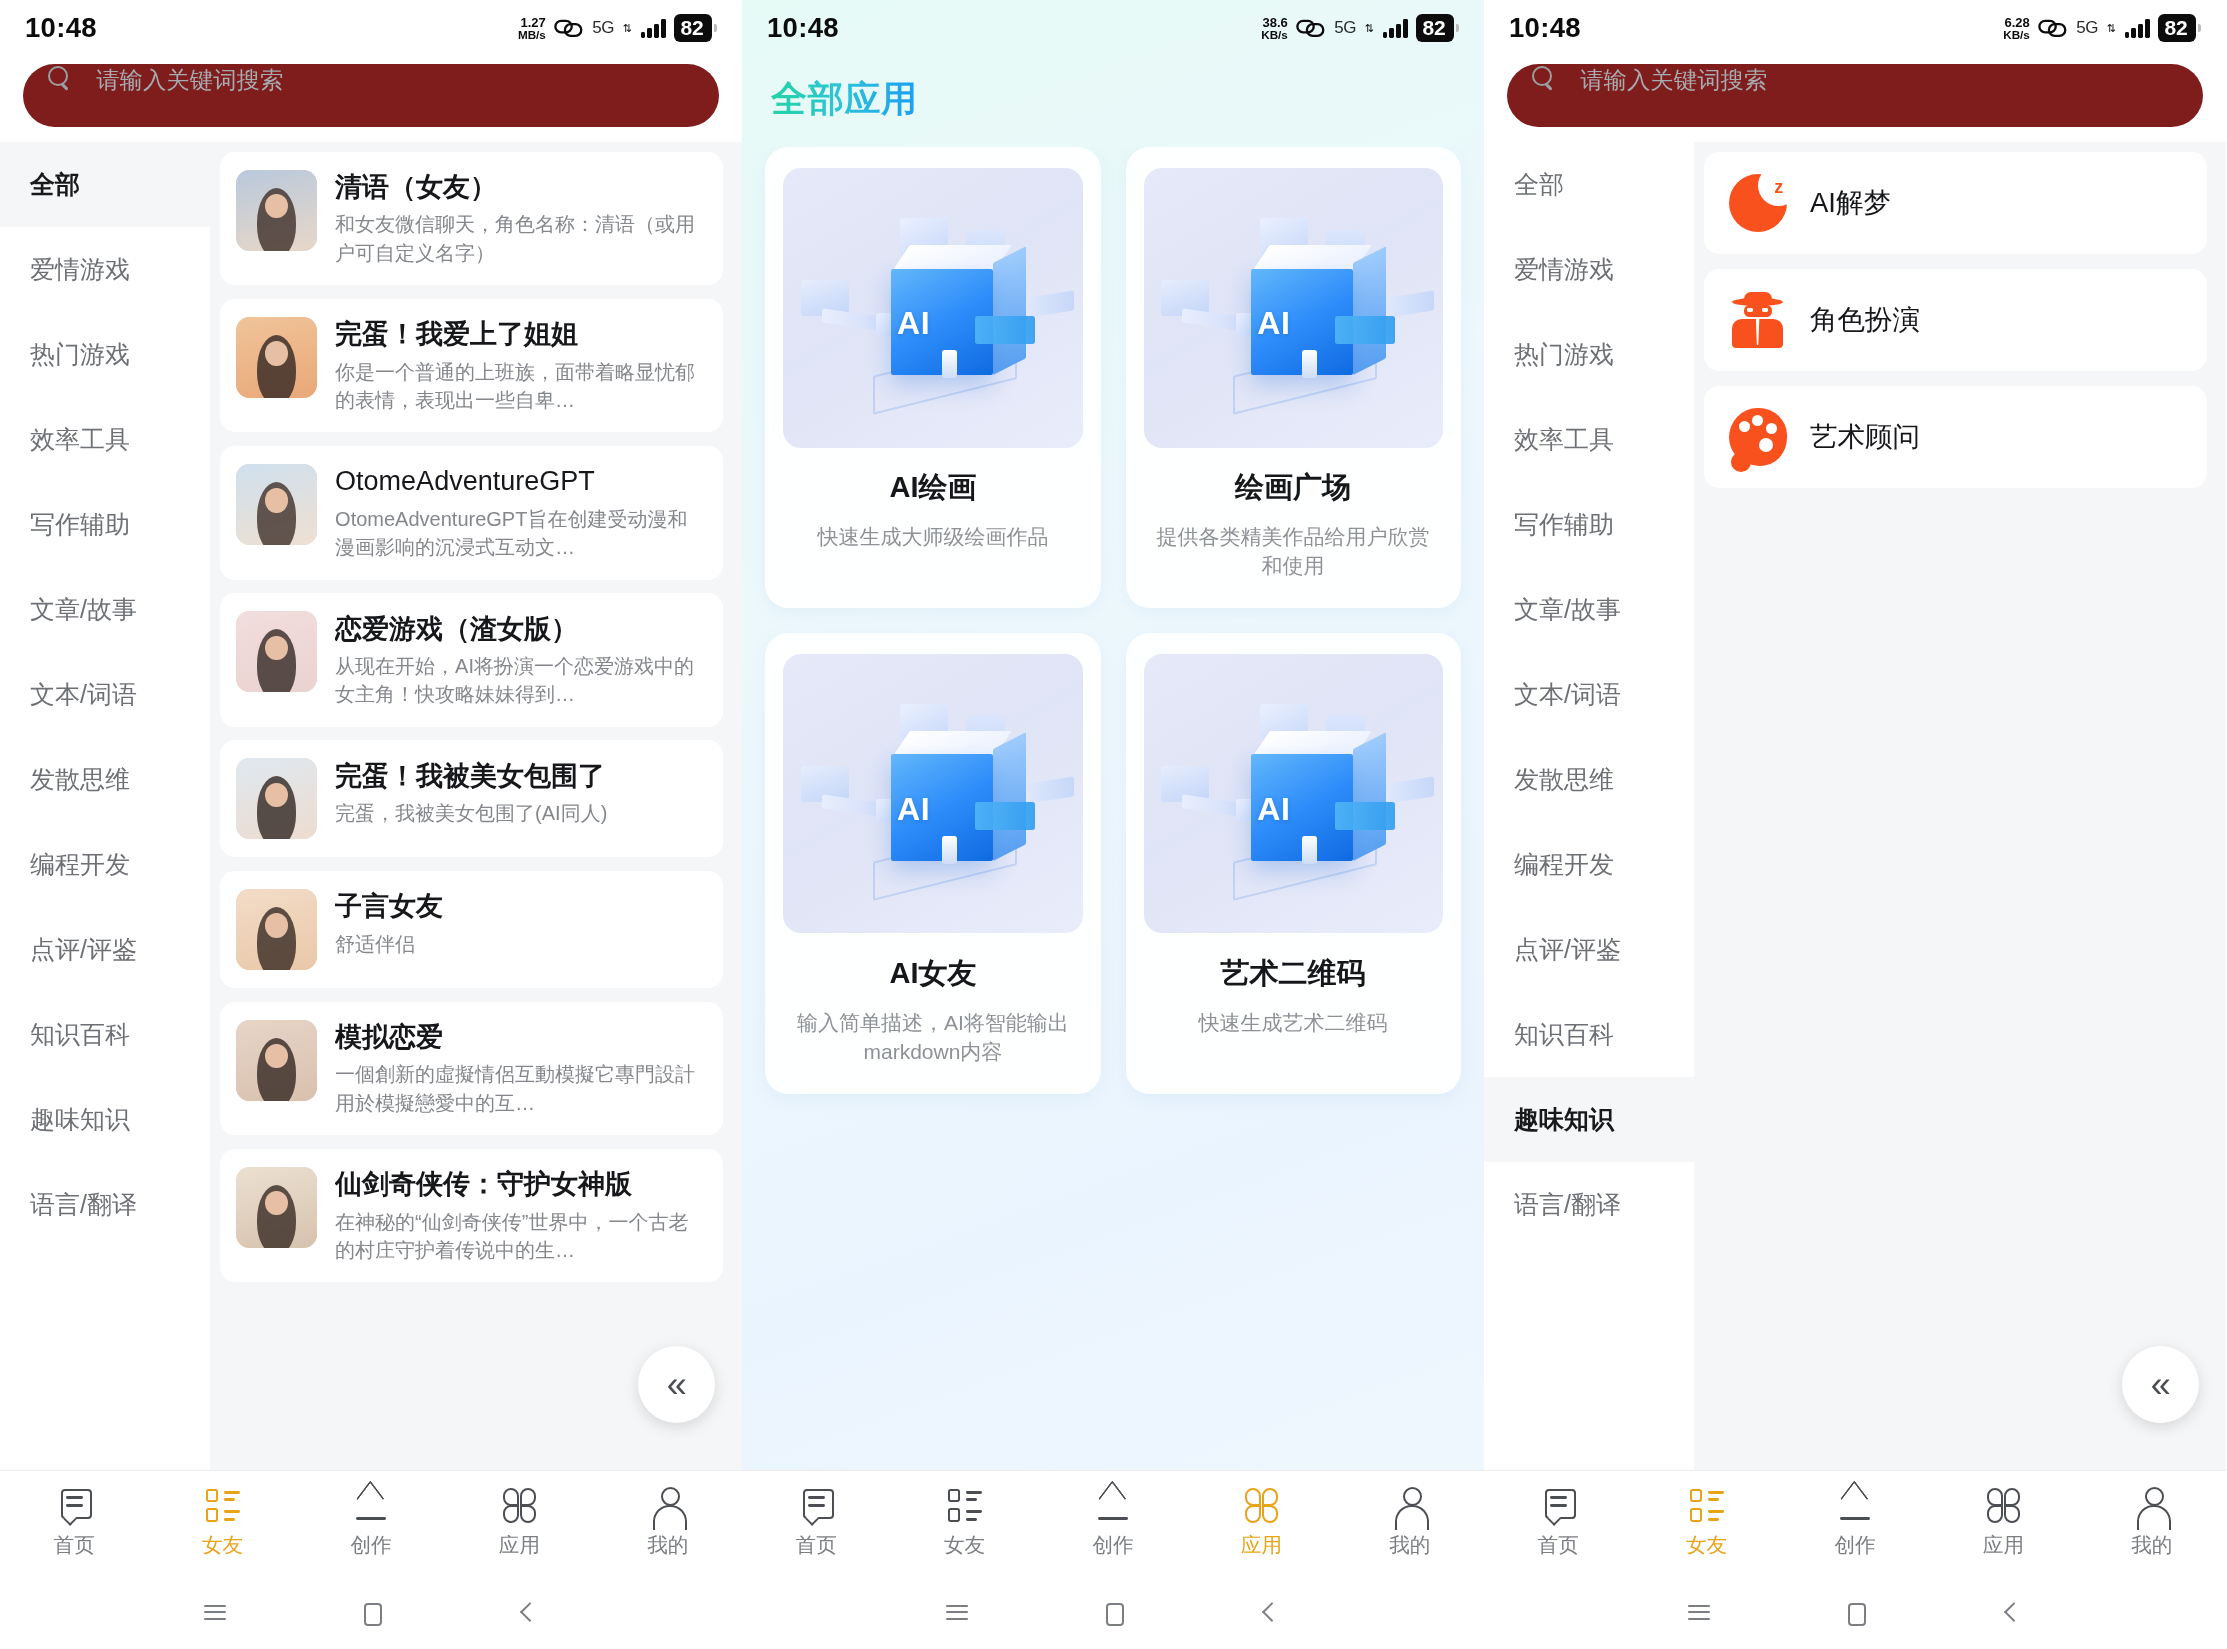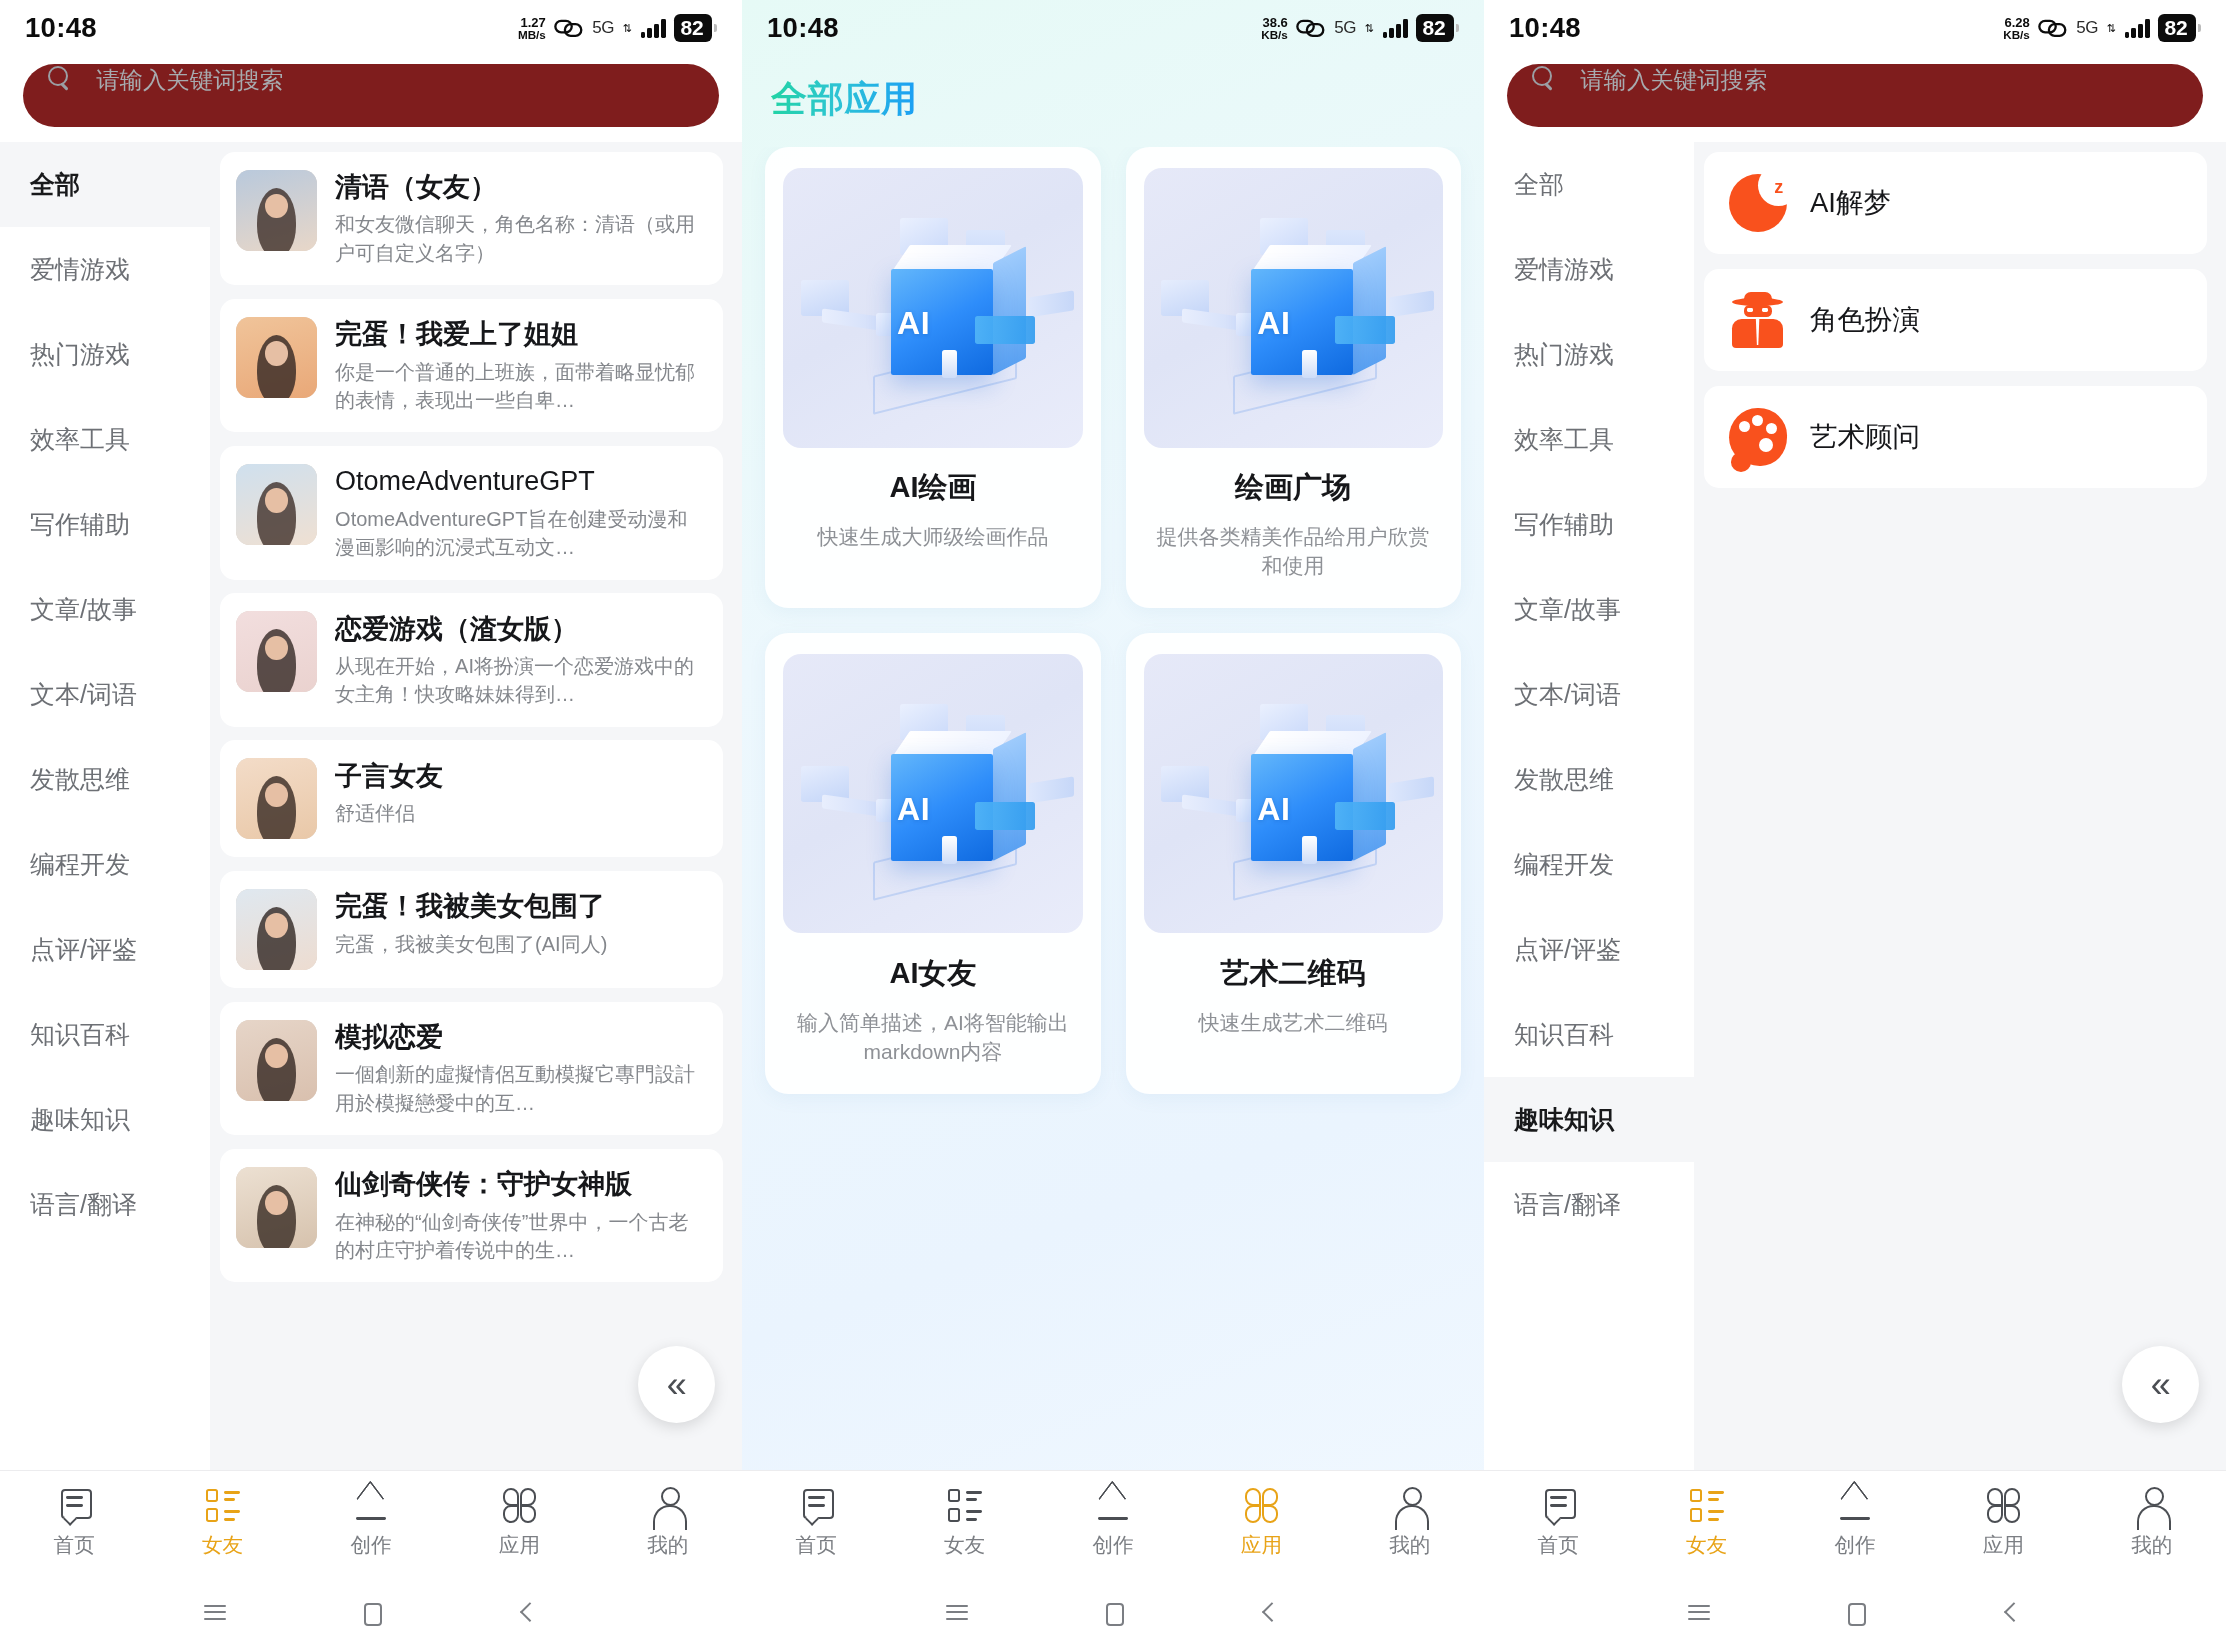--- a/index.html
+++ b/index.html
@@ -323,38 +323,38 @@
               <div class="fig" style="left:26%;top:22%;width:48%;height:86%;background:#2f2420;opacity:.78"></div>
               <div class="fig" style="left:36%;top:30%;width:28%;height:30%;background:#e6bfa4;border-radius:50%"></div>
             </div>
             <div class="card-txt">
               <div class="card-title">恋爱游戏（渣女版）</div>
               <div class="card-desc">从现在开始，AI将扮演一个恋爱游戏中的女主角！快攻略妹妹得到…</div>
             </div>
           </div>
           <div class="card">
             <div class="thumb">
+              <div class="sky" style="background:linear-gradient(165deg,#dfe8f0 0%,#eddcd0 100%)"></div>
+              <div class="fig" style="left:26%;top:22%;width:48%;height:86%;background:#2c211d;opacity:.78"></div>
+              <div class="fig" style="left:36%;top:30%;width:28%;height:30%;background:#e6bfa4;border-radius:50%"></div>
+            </div>
+            <div class="card-txt">
+              <div class="card-title">完蛋！我被美女包围了</div>
+              <div class="card-desc">完蛋，我被美女包围了(AI同人)</div>
+            </div>
+          </div>
+          <div class="card">
+            <div class="thumb">
               <div class="sky" style="background:linear-gradient(165deg,#f3dcc8 0%,#e9c8a8 100%)"></div>
               <div class="fig" style="left:26%;top:22%;width:48%;height:86%;background:#33251f;opacity:.78"></div>
               <div class="fig" style="left:36%;top:30%;width:28%;height:30%;background:#e6bfa4;border-radius:50%"></div>
             </div>
             <div class="card-txt">
               <div class="card-title">子言女友</div>
               <div class="card-desc one">舒适伴侣</div>
-            </div>
-          </div>
-          <div class="card">
-            <div class="thumb">
-              <div class="sky" style="background:linear-gradient(165deg,#dfe8f0 0%,#eddcd0 100%)"></div>
-              <div class="fig" style="left:26%;top:22%;width:48%;height:86%;background:#2c211d;opacity:.78"></div>
-              <div class="fig" style="left:36%;top:30%;width:28%;height:30%;background:#e6bfa4;border-radius:50%"></div>
-            </div>
-            <div class="card-txt">
-              <div class="card-title">完蛋！我被美女包围了</div>
-              <div class="card-desc">完蛋，我被美女包围了(AI同人)</div>
             </div>
           </div>
           <div class="card">
             <div class="thumb">
               <div class="sky" style="background:linear-gradient(165deg,#e6d5c8 0%,#d9c0ae 100%)"></div>
               <div class="fig" style="left:26%;top:22%;width:48%;height:86%;background:#2f231e;opacity:.78"></div>
               <div class="fig" style="left:36%;top:30%;width:28%;height:30%;background:#e6bfa4;border-radius:50%"></div>
             </div>
             <div class="card-txt">
               <div class="card-title">模拟恋爱</div>

